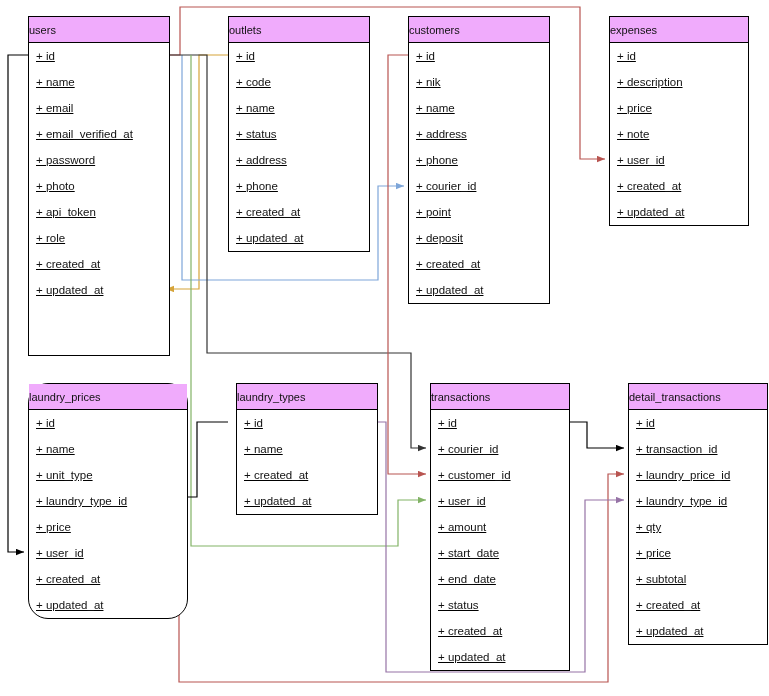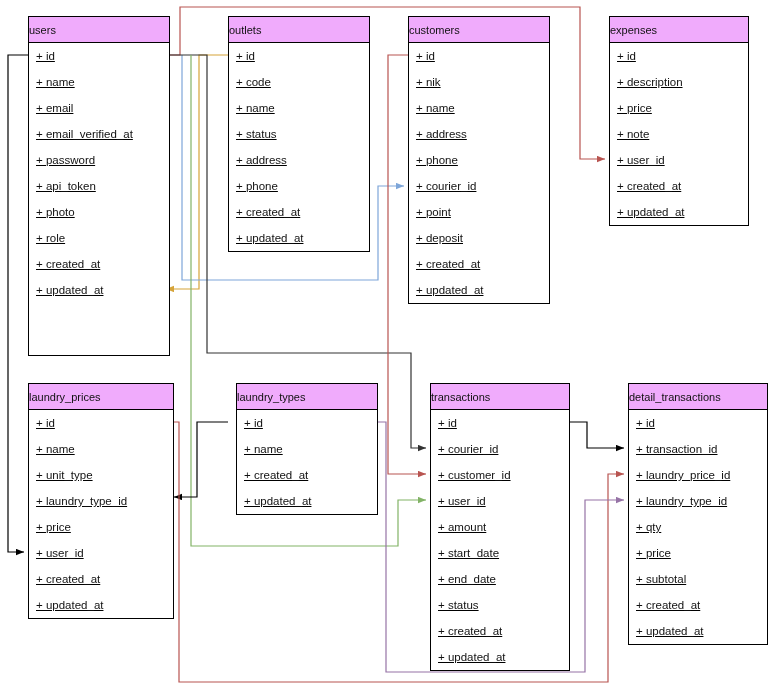--- a/index.html
+++ b/index.html
@@ -103,22 +103,22 @@
       <polyline points="370,422 386,422 386,672 585,672 585,500 624,500" fill="none" stroke="#9673a6" stroke-width="1.2" stroke-linejoin="miter" marker-end="url(#arw10)"></polyline>
     </svg>
 <div class="entity" style="left: 28px; top: 16px; width: 142px; height: 340px;">
       <div class="entity-title">users</div>
       <ul class="fields">
         <li class="field">+ id</li>
         <li class="field">+ name</li>
         <li class="field">+ email</li>
         <li class="field">+ email_verified_at</li>
         <li class="field">+ password</li>
+        <li class="field">+ photo</li>
         <li class="field">+ api_token</li>
-        <li class="field">+ photo</li>
         <li class="field">+ role</li>
         <li class="field">+ created_at</li>
         <li class="field">+ updated_at</li>
       </ul>
     </div>
     <div class="entity" style="left: 228px; top: 16px; width: 142px; height: 236px;">
       <div class="entity-title">outlets</div>
       <ul class="fields">
         <li class="field">+ id</li>
         <li class="field">+ code</li>
@@ -150,21 +150,21 @@
       <ul class="fields">
         <li class="field">+ id</li>
         <li class="field">+ description</li>
         <li class="field">+ price</li>
         <li class="field">+ note</li>
         <li class="field">+ user_id</li>
         <li class="field">+ created_at</li>
         <li class="field">+ updated_at</li>
       </ul>
     </div>
-    <div class="entity" style="left: 28px; top: 383px; width: 146px; height: 236px;">
+    <div class="entity" style="left: 28px; top: 383px; width: 160px; height: 236px; border-radius: 20px;">
       <div class="entity-title">laundry_prices</div>
       <ul class="fields">
         <li class="field">+ id</li>
         <li class="field">+ name</li>
         <li class="field">+ unit_type</li>
         <li class="field">+ laundry_type_id</li>
         <li class="field">+ price</li>
         <li class="field">+ user_id</li>
         <li class="field">+ created_at</li>
         <li class="field">+ updated_at</li>

